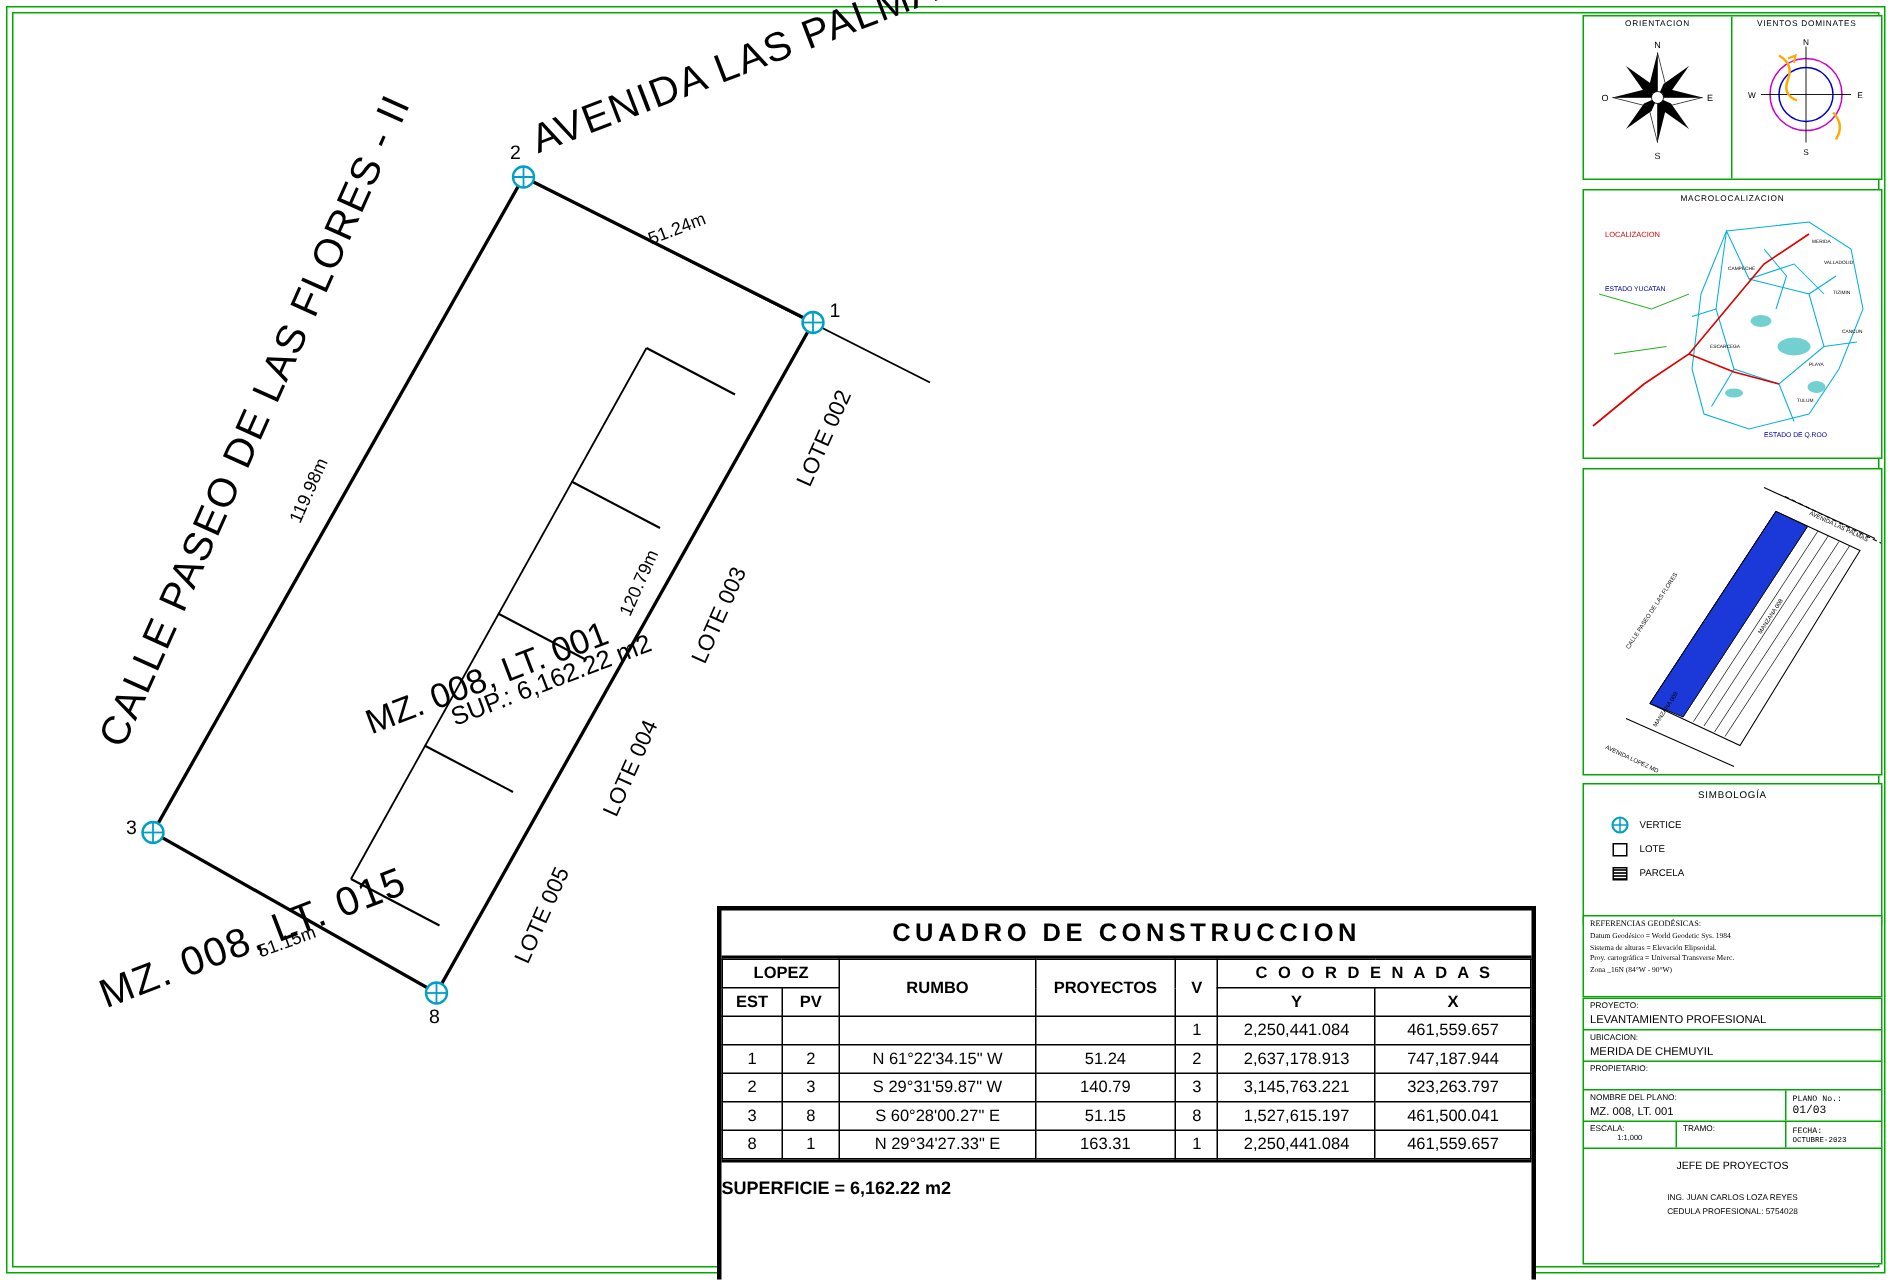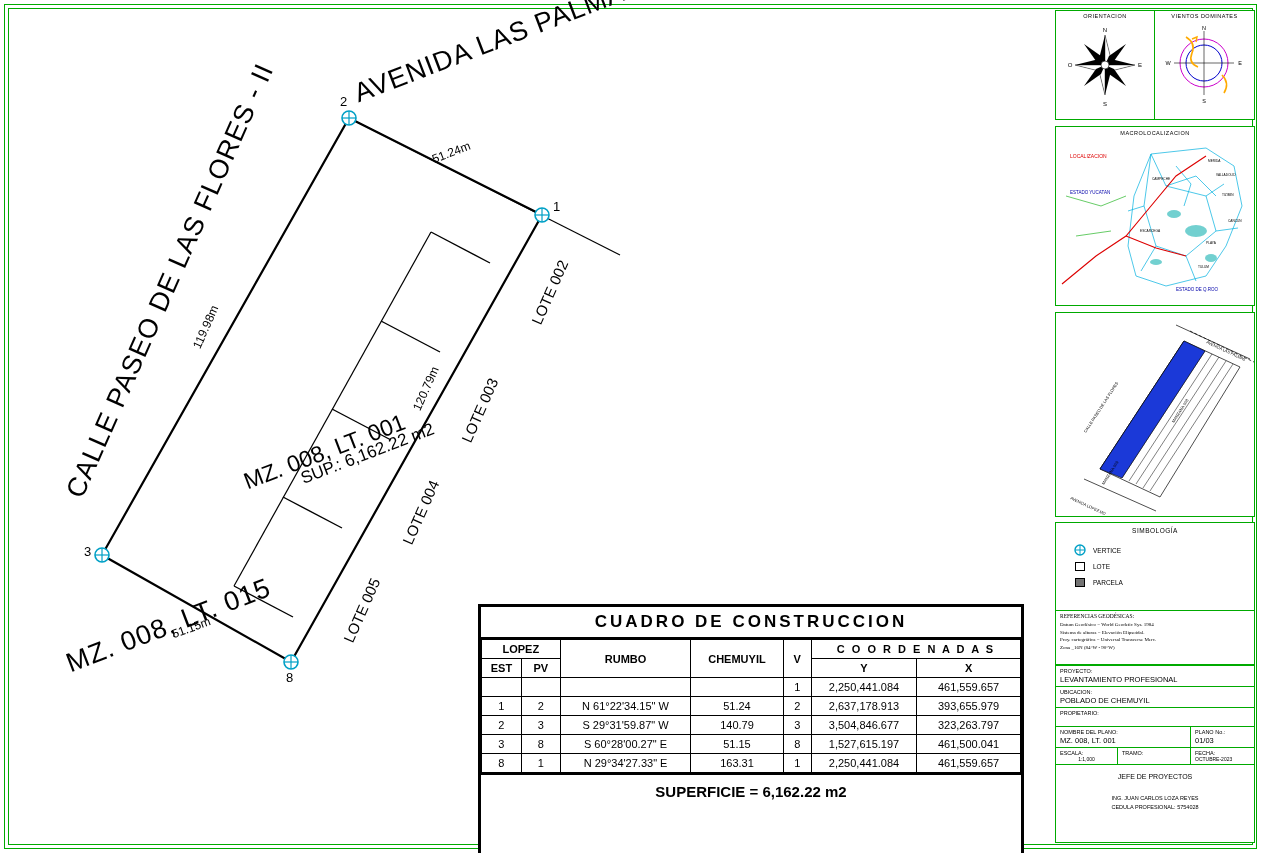--- a/index.html
+++ b/index.html
@@ -31,21 +31,21 @@
 
   .lote-lbl{font-size:15px;transform:rotate(-66deg);transform-origin:0 0;}
   .vnum{font-size:13px;font-weight:400;}
 
   
   #cuadro{position:absolute;left:478px;top:604px;width:546px;height:285px;border:3px solid #000;background:#fff;box-sizing:border-box;}
   #cuadro .title{height:30px;line-height:30px;text-align:center;font-size:17px;letter-spacing:3px;font-weight:bold;border-bottom:2px solid #000;}
   #cuadro table{border-collapse:collapse;width:100%;font-size:11px;}
   #cuadro td,#cuadro th{border:1px solid #000;text-align:center;padding:3px 2px;font-weight:normal;}
   #cuadro th{font-weight:bold;font-size:11px;}
-  .sup-row{height:34px;line-height:34px;text-align:center;font-size:15px;font-weight:bold;border-top:2px solid #000;}
+  .sup-row{height:34px;line-height:34px;text-align:left;font-size:12px;font-weight:bold;border-top:2px solid #000;}
   .coordhdr{letter-spacing:2px;}
 
   
   #right{position:absolute;left:1055px;top:10px;width:200px;height:833px;}
   .box{position:absolute;border:1px solid #0a0;background:#fff;box-sizing:border-box;}
   .boxttl{font-size:5.5px;text-align:center;letter-spacing:.5px;}
 
   #boxOrient{left:0;top:0;width:200px;height:110px;}
   #boxMacro{left:0;top:116px;width:200px;height:180px;}
   #boxLoc{left:0;top:302px;width:200px;height:205px;}
@@ -53,21 +53,21 @@
   #boxGeo{left:0;top:600px;width:200px;height:55px;}
   #boxData{left:0;top:655px;width:200px;height:178px;}
   .simb-item{display:flex;align-items:center;gap:7px;margin:4px 0 0 18px;font-size:6.5px;}
   .geo-txt{font-size:5px;line-height:1.5;padding:2px 4px;font-family:"Liberation Serif",serif;}
   .geo-ttl{font-size:5.5px;padding:2px 4px 0 4px;font-family:"Liberation Serif",serif;}
 
   .drow{border-bottom:1px solid #0a0;padding:2px 4px;font-size:5.5px;position:relative;}
   .dval{font-size:7.5px;padding-top:1px;}
   .dsplit{display:flex;}
   .dsplit>div{padding:2px 4px;font-size:5.5px;border-right:1px solid #0a0;box-sizing:border-box;}
-  .dsplit>div:last-child{border-right:none;}
+  .dsplit>div:last-child{border-right:none;font-family:Liberation Mono, monospace;}
   .footer-c{text-align:center;font-size:7px;padding-top:8px;}
   .footer-s{text-align:center;font-size:5.5px;line-height:1.6;padding-top:14px;}
   svg text{font-family:"Liberation Sans",sans-serif;}
 </style>
 </head>
 <body>
 
 <div id="sheet">
   <div class="border-outer"></div>
   <div class="border-inner"></div>
@@ -129,21 +129,21 @@
     <div class="lbl vnum" style="left:276px;top:660px;">8</div>
   </div>
 
   <div id="cuadro">
     <div class="title">CUADRO DE CONSTRUCCION</div>
     <table>
       <tbody>
           <tr>
         <th colspan="2" style="width:74px">LOPEZ</th>
         <th rowspan="2" style="width:136px">RUMBO</th>
-        <th rowspan="2" style="width:92px">CHEMUYIL</th>
+        <th rowspan="2" style="width:92px">PROYECTOS</th>
         <th rowspan="2" style="width:26px">V</th>
         <th colspan="2" class="coordhdr">C O O R D E N A D A S</th>
       </tr>
       <tr>
         <th style="width:37px">EST</th>
         <th style="width:37px">PV</th>
         <th style="width:105px">Y</th>
         <th style="width:105px">X</th>
       </tr>
       <tr>
@@ -155,29 +155,29 @@
         <td>2,250,441.084</td>
         <td>461,559.657</td>
       </tr>
       <tr>
         <td>1</td>
         <td>2</td>
         <td>N  61°22'34.15"  W</td>
         <td>51.24</td>
         <td>2</td>
         <td>2,637,178.913</td>
-        <td>393,655.979</td>
+        <td>747,187.944</td>
       </tr>
       <tr>
         <td>2</td>
         <td>3</td>
         <td>S  29°31'59.87"  W</td>
         <td>140.79</td>
         <td>3</td>
-        <td>3,504,846.677</td>
+        <td>3,145,763.221</td>
         <td>323,263.797</td>
       </tr>
       <tr>
         <td>3</td>
         <td>8</td>
         <td>S  60°28'00.27"  E</td>
         <td>51.15</td>
         <td>8</td>
         <td>1,527,615.197</td>
         <td>461,500.041</td>
@@ -365,21 +365,21 @@
       </div>
     </div>
 
     <div class="box" id="boxData">
       <div class="drow">
         <div>PROYECTO:</div>
         <div class="dval">LEVANTAMIENTO PROFESIONAL</div>
       </div>
       <div class="drow">
         <div>UBICACION:</div>
-        <div class="dval">POBLADO DE CHEMUYIL</div>
+        <div class="dval">MERIDA DE CHEMUYIL</div>
       </div>
       <div class="drow" style="height:14px;">
         <div>PROPIETARIO:</div>
       </div>
       <div class="dsplit" style="border-bottom:1px solid #0a0;">
         <div style="width:135px;">
           <div>NOMBRE DEL PLANO:</div>
           <div class="dval">MZ. 008, LT. 001</div>
         </div>
         <div style="width:63px;">

